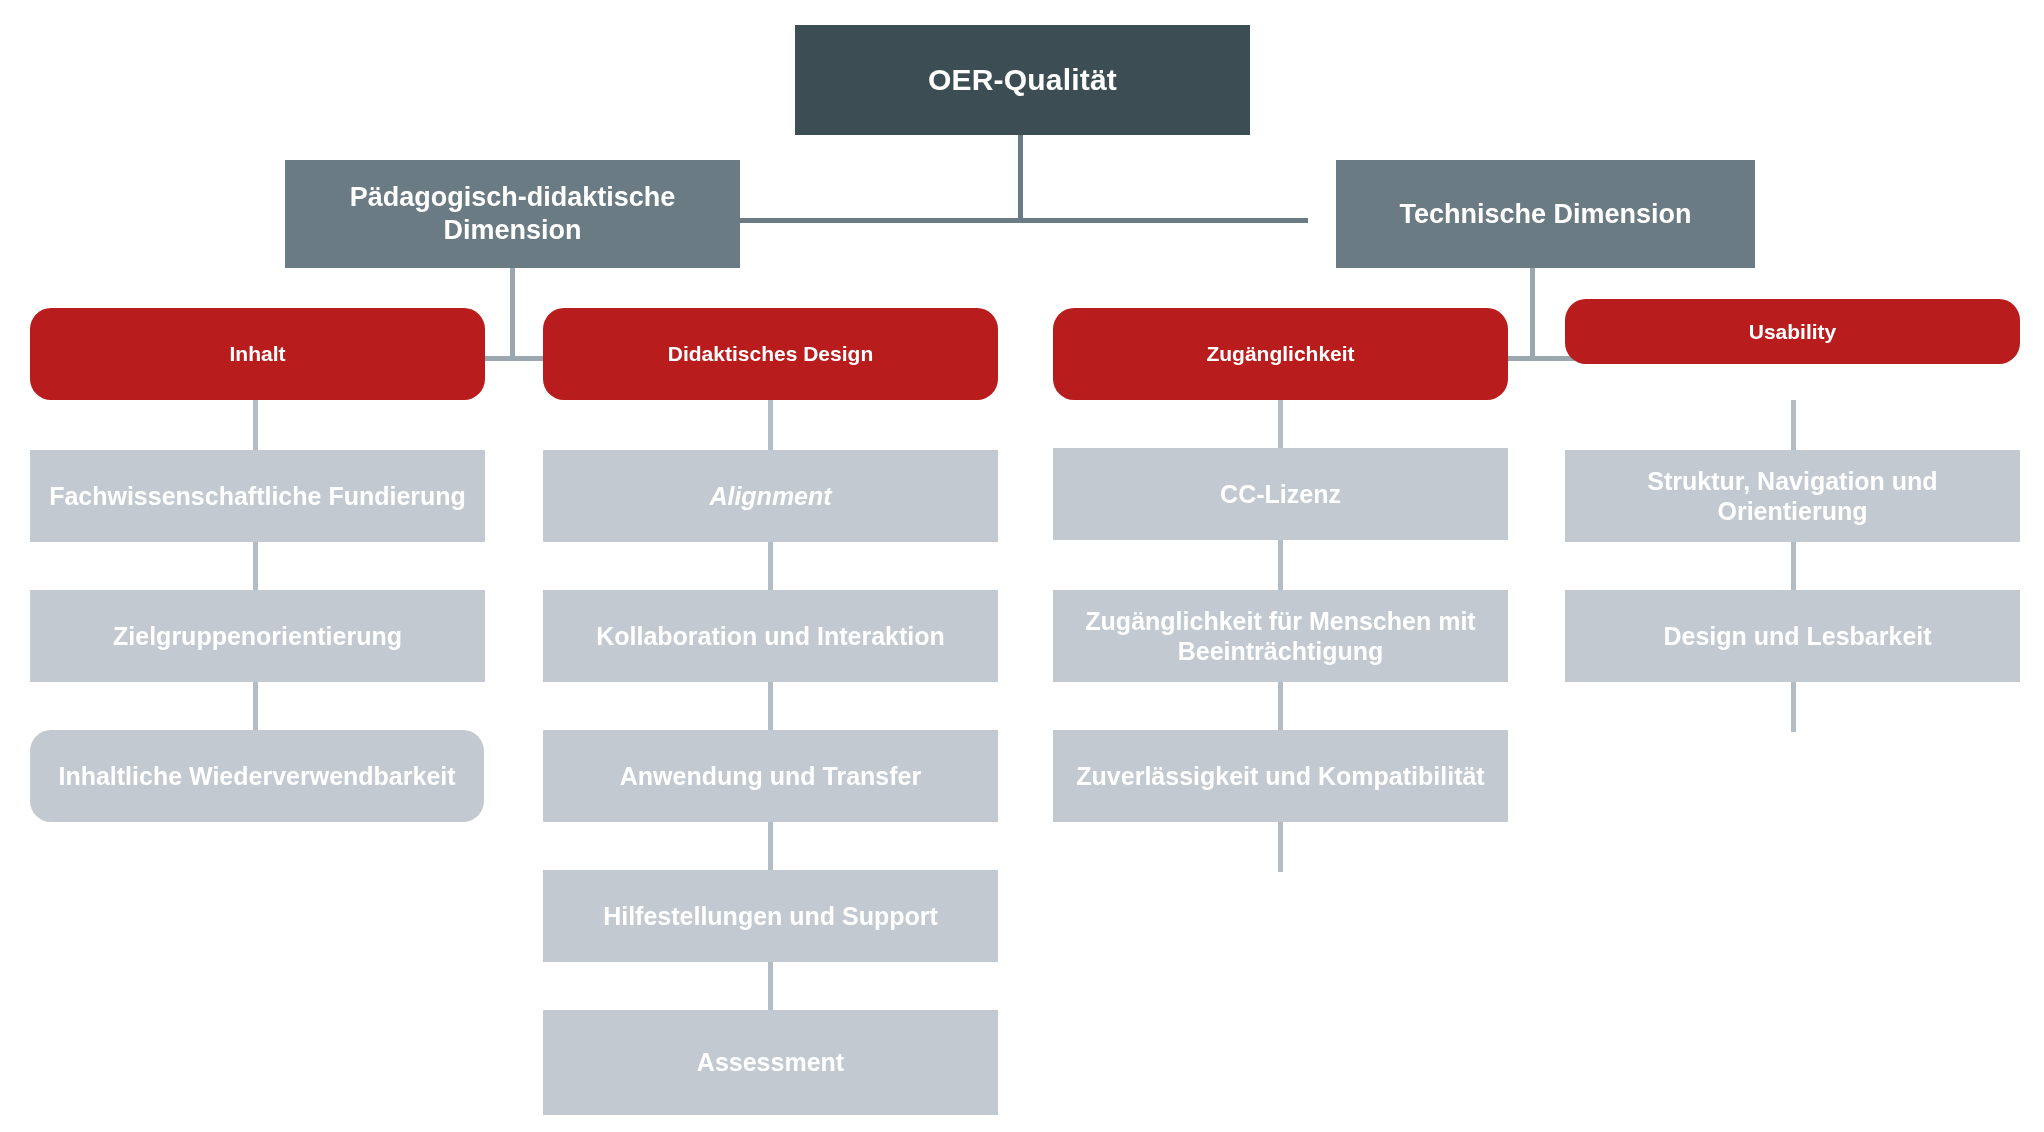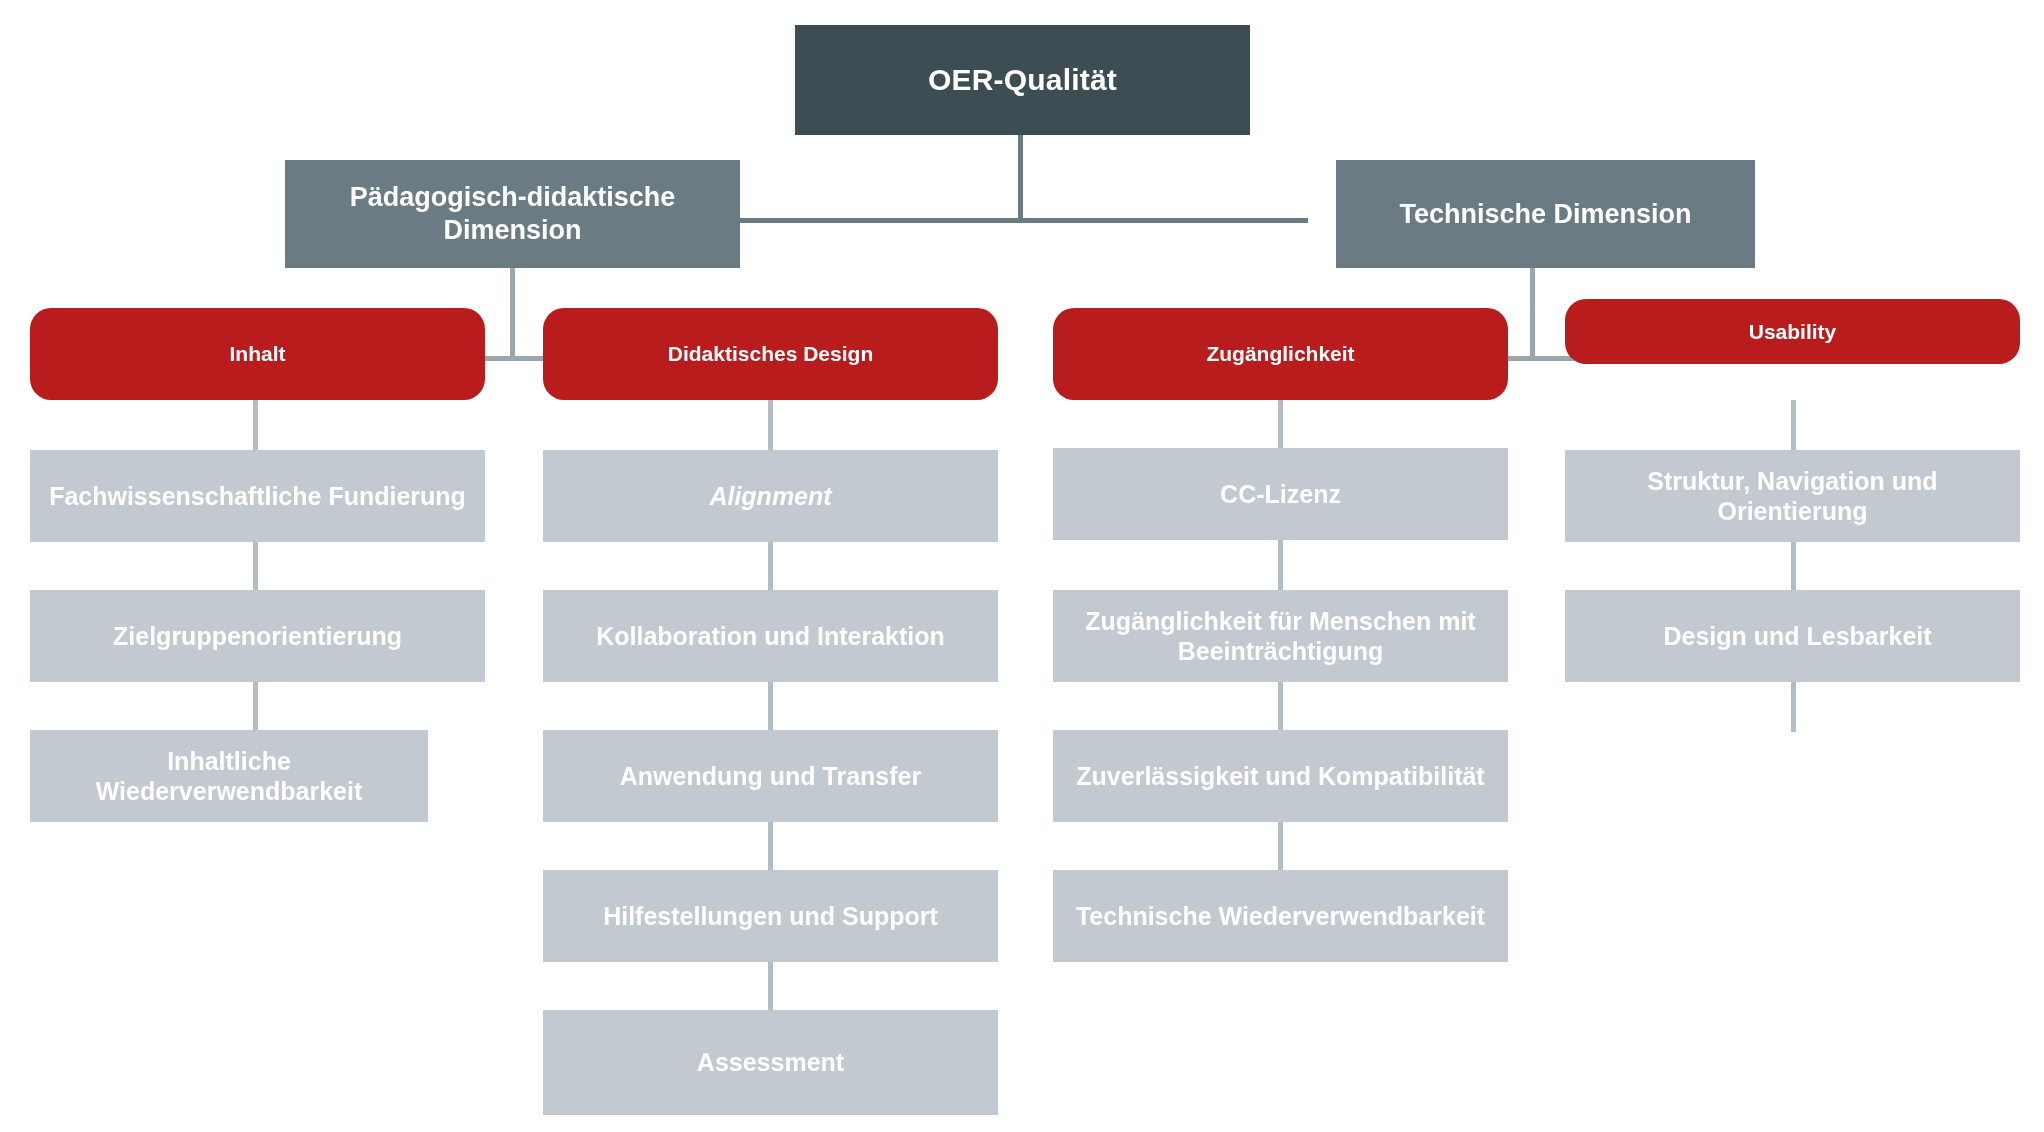--- a/index.html
+++ b/index.html
@@ -125,38 +125,37 @@
   <div class="node lvl3" style="left:543px; top:308px; width:455px; height:92px;">Didaktisches Design</div>
 
   <div class="node lvl3" style="left:1053px; top:308px; width:455px; height:92px;">Zugänglichkeit</div>
 
   <div class="node lvl3" style="left:1565px; top:299px; width:455px; height:65px;text-align:right;">Usability</div>
 
   <div class="node lvl4" style="left:30px; top:450px; width:455px; height:92px;">Fachwissenschaftliche Fundierung</div>
 
   <div class="node lvl4" style="left:30px; top:590px; width:455px; height:92px;">Zielgruppenorientierung</div>
 
-  <div class="node lvl4" style="left:30px; top:730px; width:398px; height:92px;">Inhaltliche Wiederverwendbarkeit</div>
+  <div class="node lvl4" style="left:30px; top:730px; width:454px; height:92px;border-radius:21px;">Inhaltliche Wiederverwendbarkeit</div>
 
   <div class="node lvl4" style="left:543px; top:450px; width:455px; height:92px;font-style:italic;">Alignment</div>
 
   <div class="node lvl4" style="left:543px; top:590px; width:455px; height:92px;">Kollaboration und Interaktion</div>
 
   <div class="node lvl4" style="left:543px; top:730px; width:455px; height:92px;">Anwendung und Transfer</div>
 
   <div class="node lvl4" style="left:543px; top:870px; width:455px; height:92px;">Hilfestellungen und Support</div>
 
   <div class="node lvl4" style="left:543px; top:1010px; width:455px; height:105px;text-align:right;">Assessment</div>
 
   <div class="node lvl4" style="left:1053px; top:448px; width:455px; height:92px;">CC-Lizenz</div>
 
   <div class="node lvl4" style="left:1053px; top:590px; width:455px; height:92px;">Zugänglichkeit für Menschen mit Beeinträchtigung</div>
 
   <div class="node lvl4" style="left:1053px; top:730px; width:455px; height:92px;">Zuverlässigkeit und Kompatibilität</div>
 
-  <div class="node lvl4" style="left:1053px; top:870px; width:455px; height:92px;">Technische Wiederverwendbarkeit</div>
 
   <div class="node lvl4" style="left:1565px; top:450px; width:455px; height:92px;">Struktur, Navigation und Orientierung</div>
 
   <div class="node lvl4" style="left:1565px; top:590px; width:455px; height:92px;padding-left:24px;">Design und Lesbarkeit</div>
 
 
 </div>
 
 </body></html>

